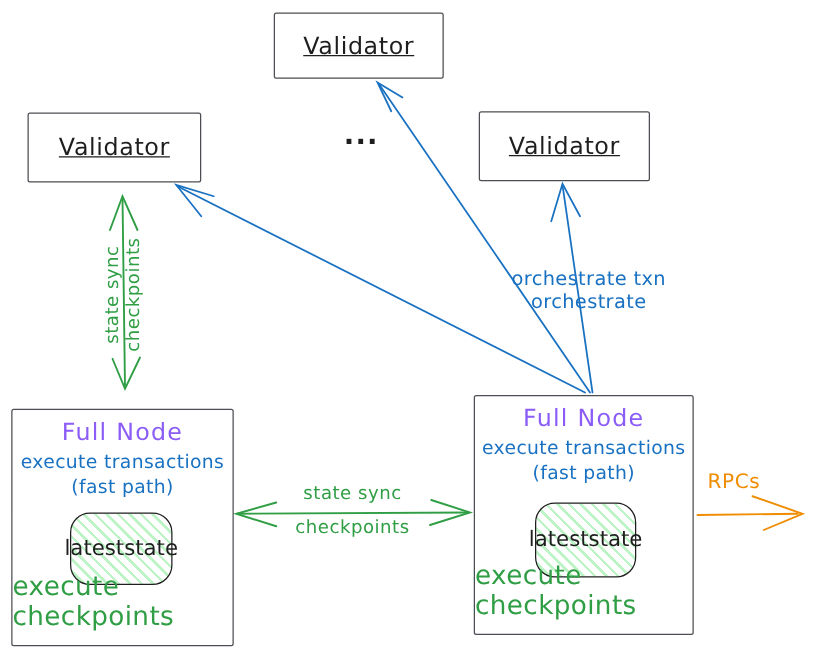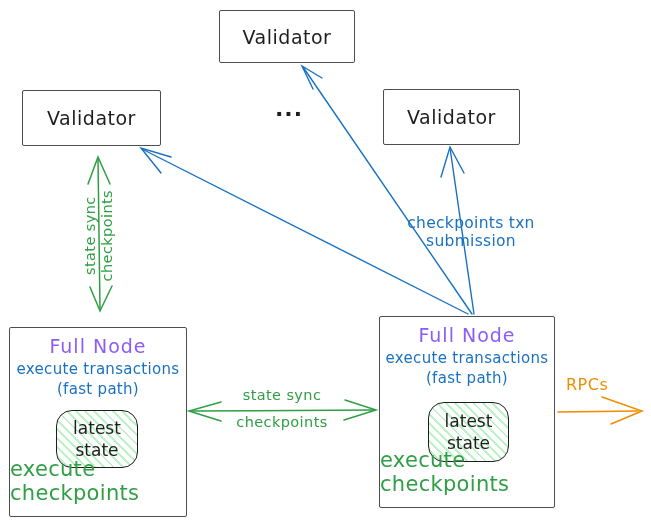--- a/index.html
+++ b/index.html
@@ -17,20 +17,21 @@
     left: 0; top: 0;
     width: 651px; height: 526px;
     pointer-events: none;
   }
   .node-box {
     position: absolute;
     border: 1.6px solid #4b4e53;
     border-radius: 2px;
     background: #ffffff;
     box-sizing: border-box;
+    text-decoration: underline;
   }
   .validator-box {
     display: flex;
     align-items: center;
     justify-content: center;
     font-size: 19px;
     letter-spacing: 0.5px;
     color: #1e1e1e;
   }
   .v-top   { left: 219px; top: 10px;  width: 136px; height: 53px; }
@@ -87,21 +88,21 @@
     box-sizing: border-box;
     background-color: #ffffff;
     background-image: repeating-linear-gradient(
       45deg,
       rgba(178, 242, 187, 0.85) 0px,
       rgba(178, 242, 187, 0.85) 2px,
       rgba(255, 255, 255, 0) 2px,
       rgba(255, 255, 255, 0) 6.5px
     );
     display: flex;
-    flex-direction: column;
+    flex-direction: row;
     align-items: center;
     justify-content: center;
     font-size: 17px;
     line-height: 1.3;
     color: #1e1e1e;
   }
   .state-left  { left: 46px; top: 82px; width: 82px; height: 58px; }
   .state-right { left: 48px; top: 85px; width: 81px; height: 60px; }
 
   .edge-label { position: absolute; line-height: 1.15; }
@@ -207,16 +208,16 @@
     </div>
     <div class="fn-green">execute checkpoints</div>
   </div>
 
   <div class="edge-label lbl-vertical-sync">
     <div>state sync</div>
     <div>checkpoints</div>
   </div>
   <div class="edge-label lbl-horizontal-sync-1">state sync</div>
   <div class="edge-label lbl-horizontal-sync-2">checkpoints</div>
-  <div class="edge-label lbl-orchestrate">checkpoints txn submission</div>
+  <div class="edge-label lbl-orchestrate">orchestrate txn orchestrate</div>
   <div class="edge-label lbl-rpcs">RPCs</div>
 
 </div>
 
 </body></html>

